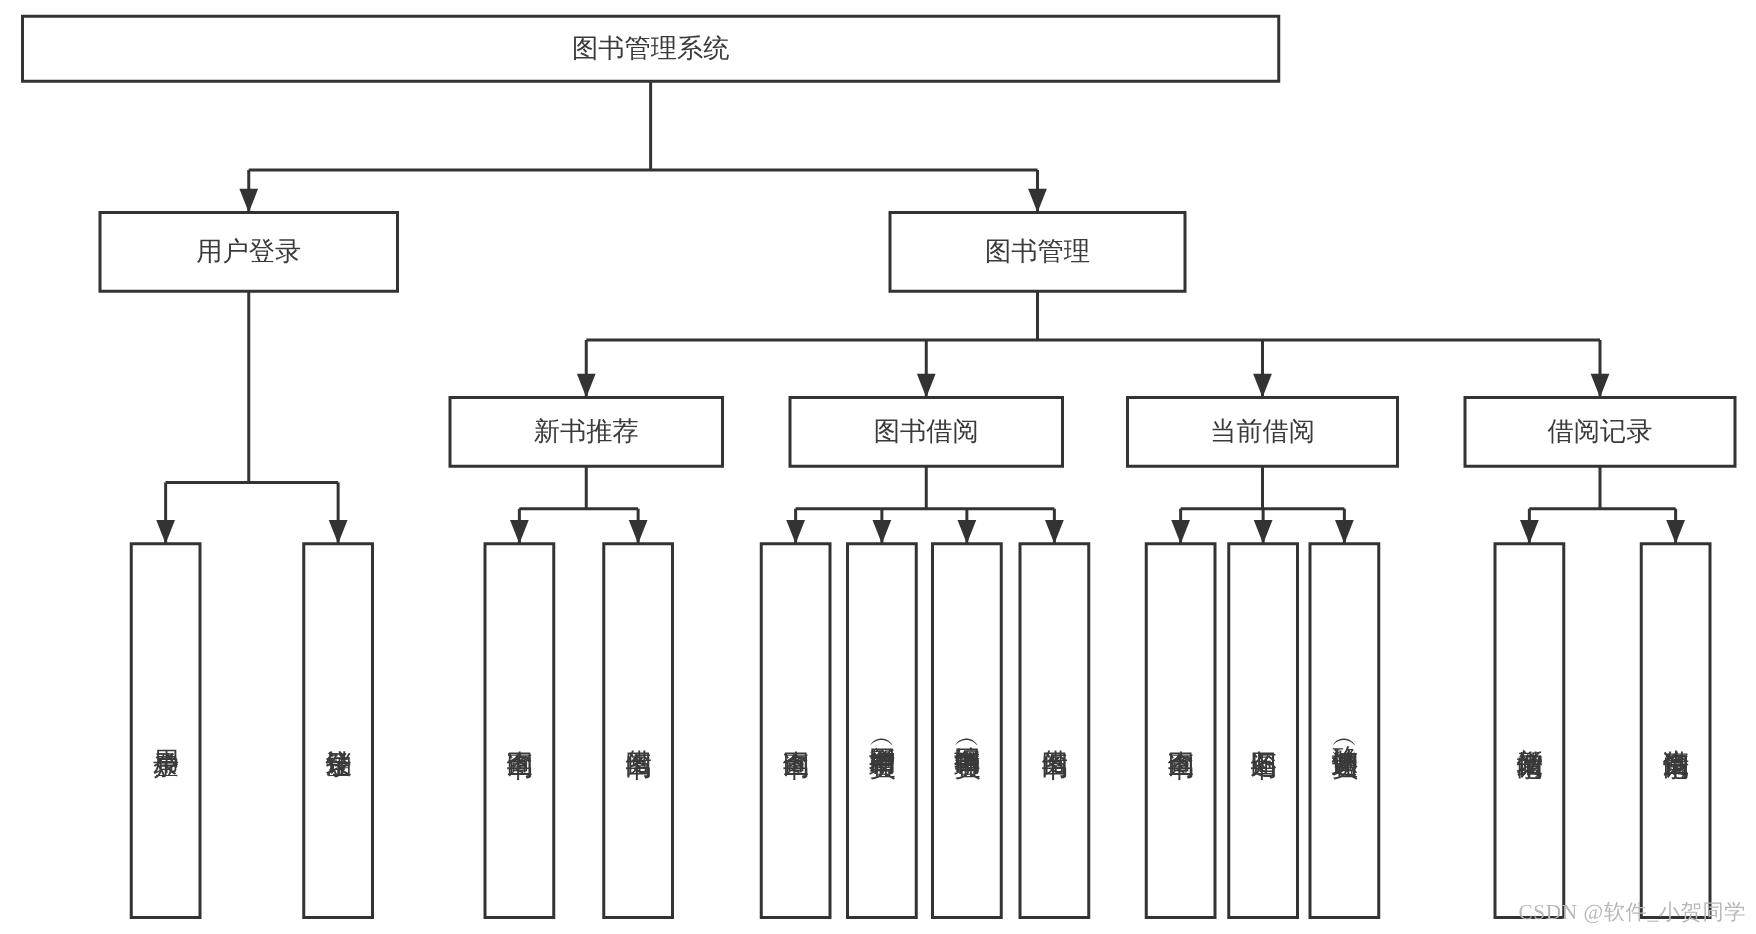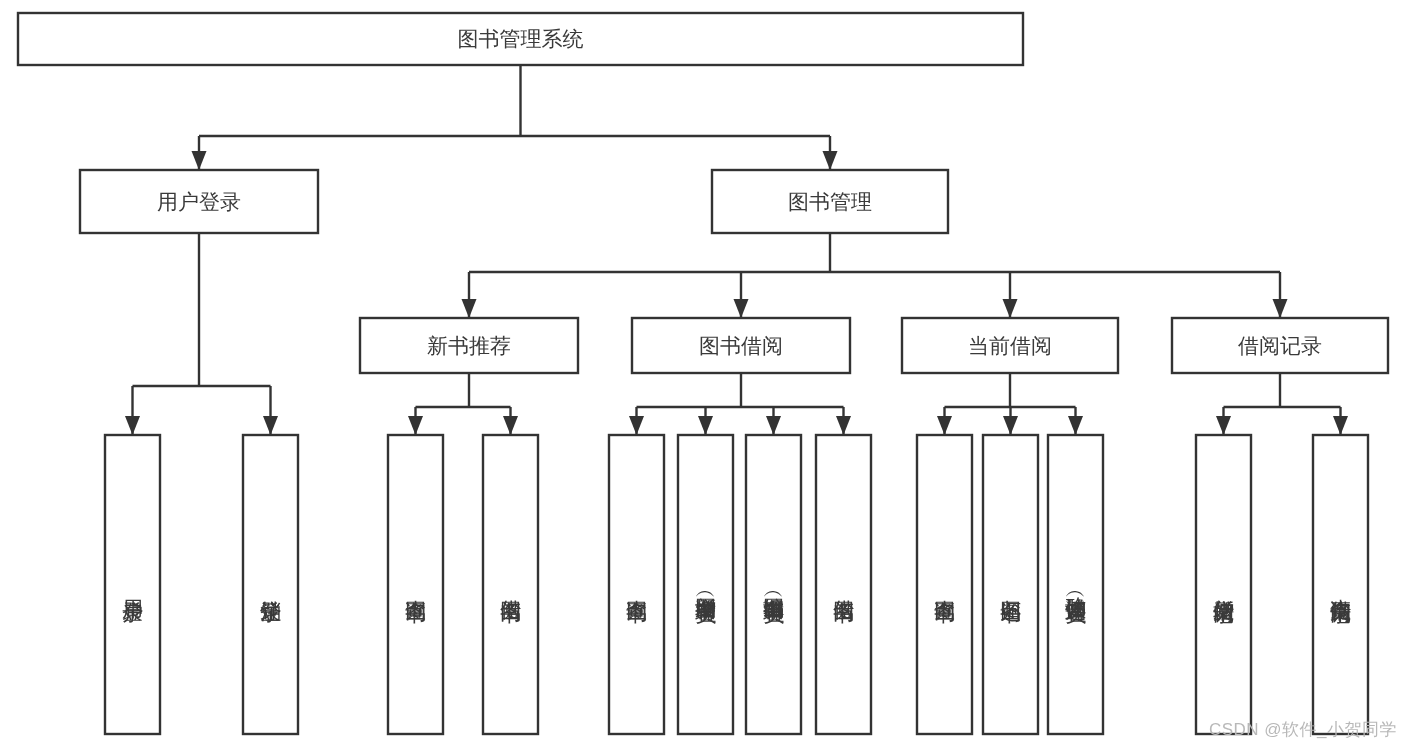--- a/index.html
+++ b/index.html
@@ -63,21 +63,21 @@
     text-align: center;
     display: flex;
     align-items: center;
     justify-content: center;
     pointer-events: none;
   }
   #watermark {
     position: absolute;
     right: 8px;
     bottom: 6px;
-    font-family: Liberation Sans, sans-serif;
+    font-family: Liberation Serif, serif;
     font-size: 17px;
     color: #b8b8b8;
     white-space: nowrap;
     letter-spacing: 0.5px;
   }
 </style>
 </head>
 <body>
 
 <div id="diagram-root">

